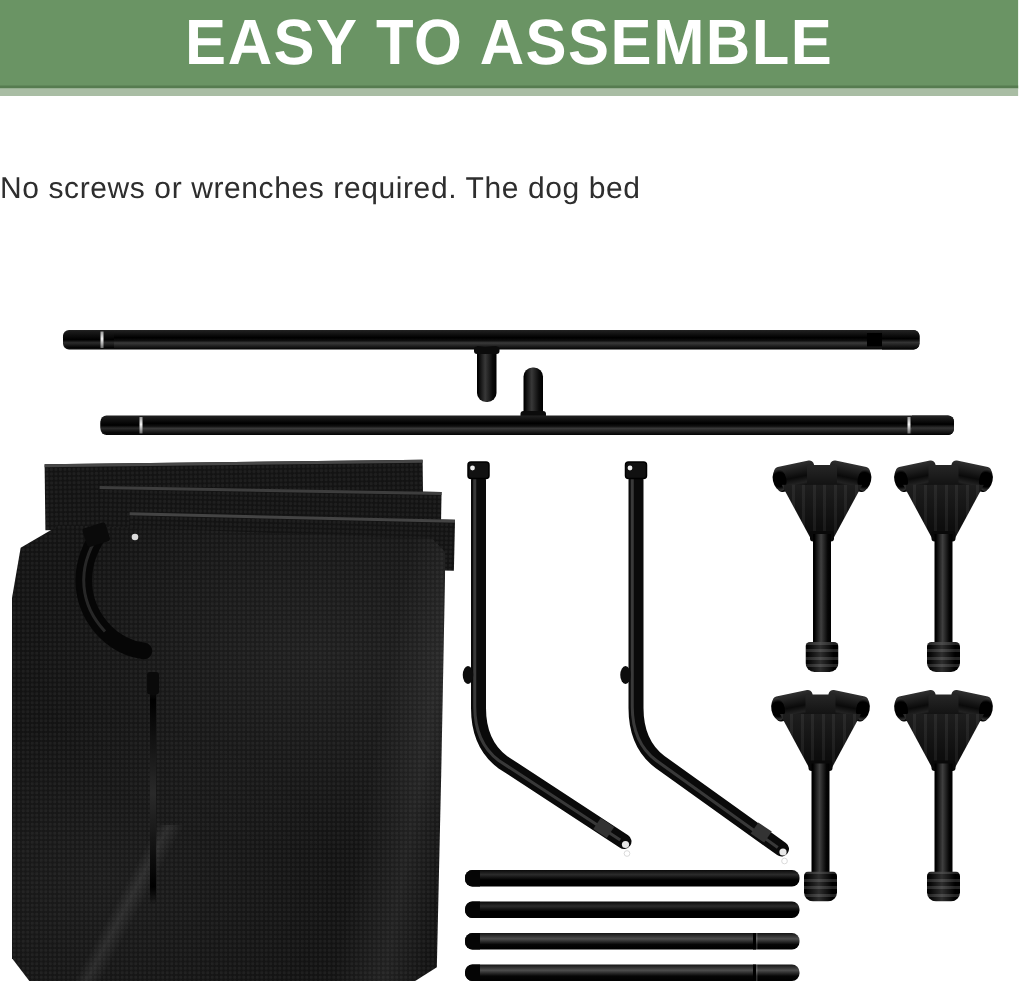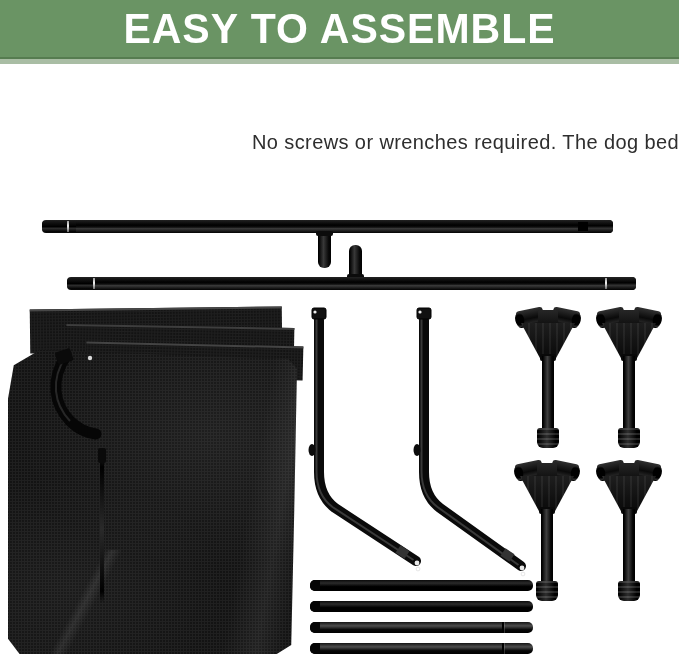--- a/index.html
+++ b/index.html
@@ -16,21 +16,21 @@
     border-bottom:2px solid var(--banner-edge-dark,#567c50);
     display:flex;align-items:center;justify-content:center;
   }
   .banner-strip{position:absolute;left:0;top:59px;width:100%;height:5px;background:var(--banner-edge-light,#a9bda4);}
   .banner-title{
     color:var(--banner-text,#fff);font-size:41px;font-weight:bold;
     letter-spacing:1px;transform:scaleY(1.04);white-space:nowrap;
   }
   
   .desc{
-    position:absolute;left:0;top:128px;width:679px;text-align:right;
+    position:absolute;left:0;top:112px;width:679px;text-align:left;
     color:var(--body-text,#2e2e2e);font-size:20px;line-height:28px;letter-spacing:.4px;
   }
   
   .hbar{
     position:absolute;height:13px;border-radius:4px;
     background:linear-gradient(180deg,#222 0%,#000 40%,#101010 55%,#3a3a3a 66%,#020202 100%);
   }
   .hbar .cap-l{position:absolute;left:0;top:1px;height:11px;border-radius:4px 0 0 4px;background:linear-gradient(180deg,#1a1a1a,#000 50%,#2c2c2c 68%,#000);}
   .hbar .sep{position:absolute;top:1px;width:2px;height:11px;background:linear-gradient(180deg,#9a9a9a,#f2f2f2 45%,#6a6a6a);}
   .hbar .step{position:absolute;top:2px;height:9px;background:#000;}

